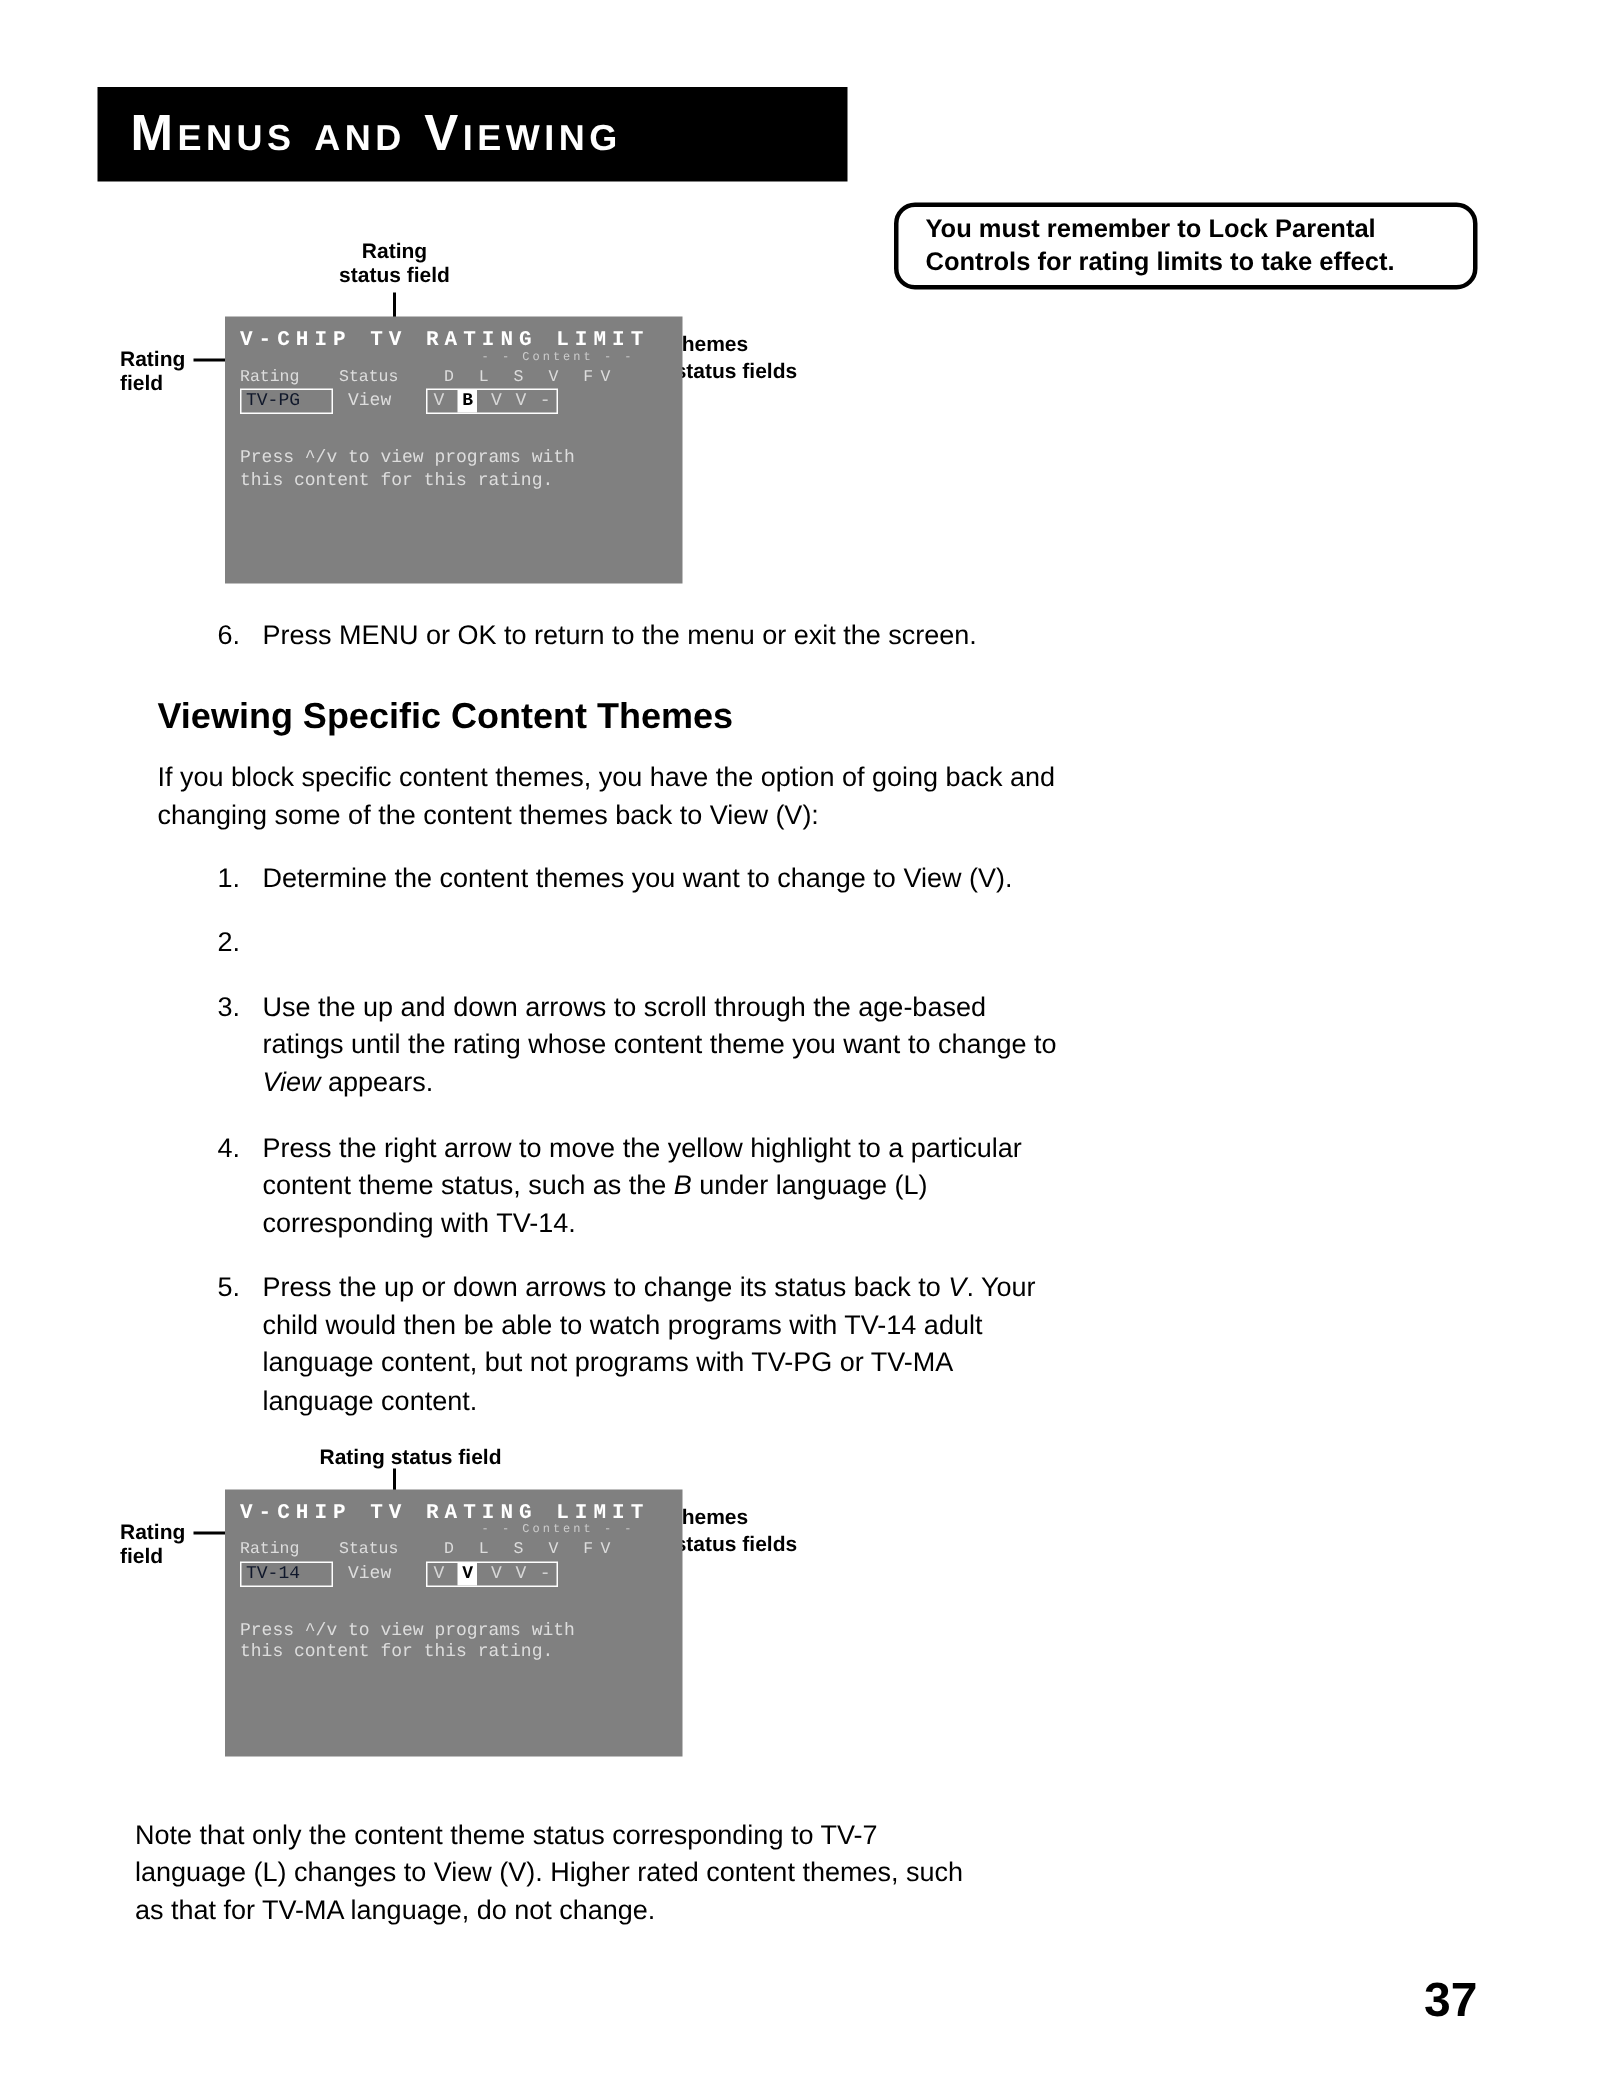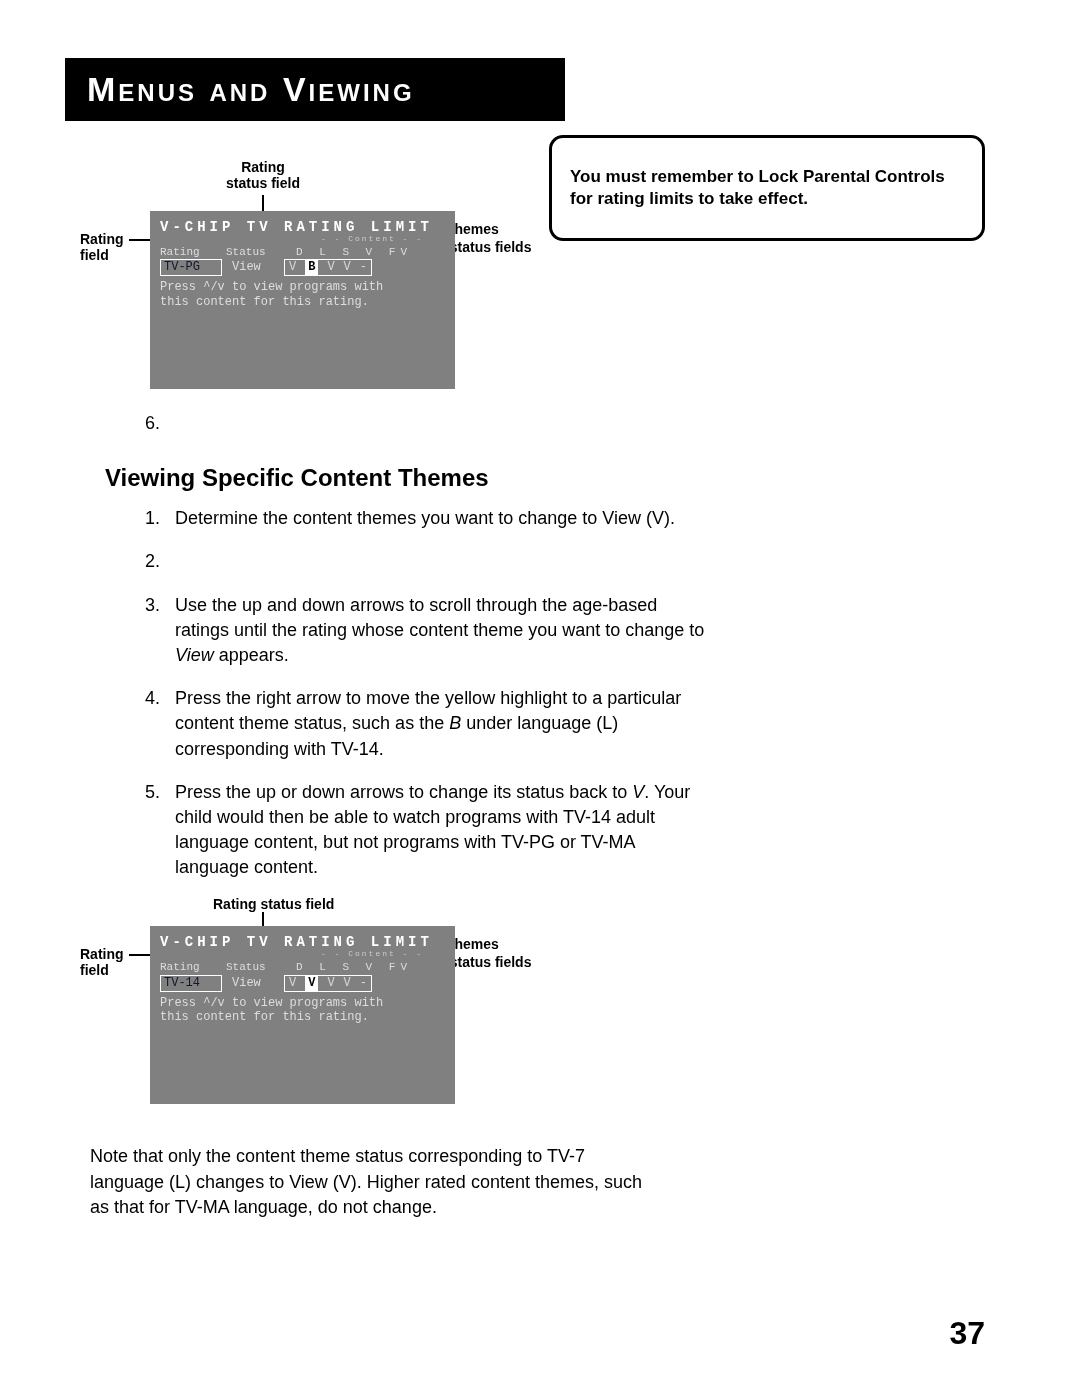--- a/index.html
+++ b/index.html
@@ -24,24 +24,24 @@
     font-weight: bold;
     letter-spacing: 3px;
     font-variant: small-caps;
     width: 500px;
     margin-left: -30px;
   }
   .notice-box {
     position: absolute;
     top: 135px;
     right: 95px;
-    width: 436px;
+    width: 389px;
     border: 3px solid #000;
     border-radius: 14px;
-    padding: 28px 18px;
+    padding: 4px 18px;
     font-size: 17px;
     font-weight: bold;
     line-height: 1.3;
   }
   .ui-area {
     position: relative;
     margin-top: 40px;
     height: 230px;
   }
   .ui-area2 {
@@ -109,21 +109,21 @@
   .osd-row .sv { width: 56px; padding-left: 10px; color:#ddd; }
   .hi-box {
     background: #fff;
     color: #000;
     padding: 0 3px;
     font-weight: bold;
   }
   .osd-msg {
     font-size: 12px;
     color: #ddd;
-    margin-top: 4px;
+    margin-top: 22px;
     line-height: 1.2;
   }
   .cv-wrap {
     border: 1px solid #fff;
     display: flex;
     gap: 9px;
     padding: 0 4px;
     margin-left: 6px;
   }
   .callout {
@@ -223,24 +223,26 @@
         </span>
       </div>
       <div class="osd-msg" style="white-space:pre-line;">Press ^/v to view programs with
 this content for this rating.</div>
     </div>
   </div>
 
   <div class="content-body">
     <div class="step">
       <span class="step-num">6.</span>
+      <span>Press MENU or OK to return to the menu or exit the screen.</span>
     </div>
 
     <div class="section-heading">Viewing Specific Content Themes</div>
 
+    <div class="body-para">If you block specific content themes, you have the option of going back and changing some of the content themes back to View (V):</div>
 
     <div class="step">
       <span class="step-num">1.</span>
         <span>Determine the content themes you want to change to View (V).</span>
     </div>
     <div class="step">
       <span class="step-num">2.</span>
     </div>
     <div class="step">
       <span class="step-num">3.</span>

